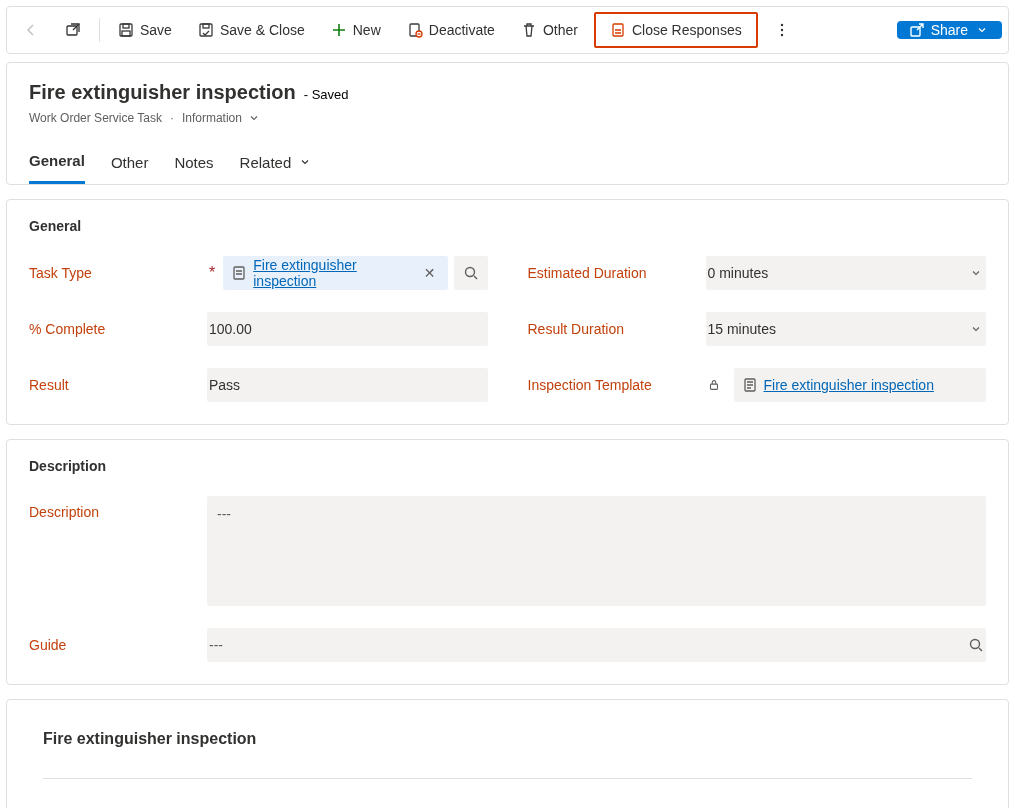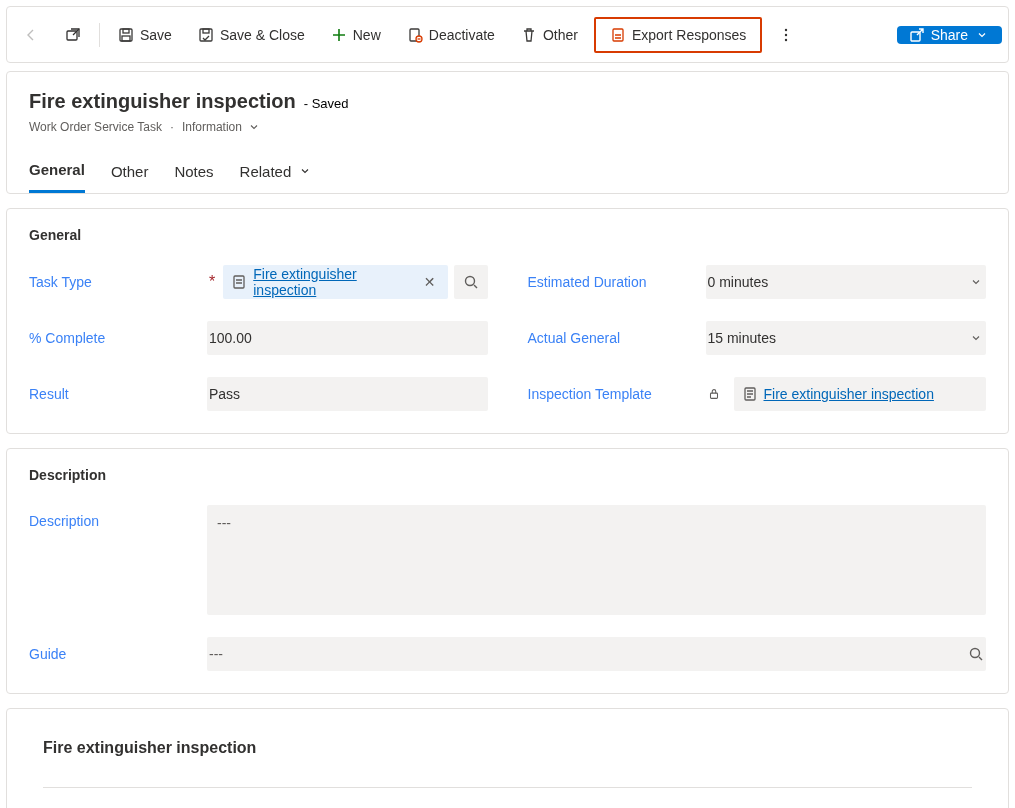--- a/index.html
+++ b/index.html
@@ -3,21 +3,21 @@
 <meta charset="utf-8">
 <style>
   * { box-sizing: border-box; }
   html, body { margin:0; padding:0; font-family: "Segoe UI", Arial, sans-serif; background:#fff; color:#323130; }
   .app { width:1015px; height:808px; position:relative; overflow:hidden; }
   .scrollpane { position:absolute; inset:0; overflow-y:scroll; }
   .toolbar {
     margin:6px 6px 0 6px;
     border:1px solid #e1dfdd;
     border-radius:4px;
-    height:57px;
+    height:48px;
     display:flex;
     align-items:center;
     padding:0 6px;
     gap:6px;
     background:#fff;
   }
   .tb-btn {
     display:flex; align-items:center; gap:6px;
     padding:6px 10px; border-radius:2px; cursor:pointer;
     font-size:14px; color:#323130; background:transparent; border:none;
@@ -47,21 +47,21 @@
   .tabs { display:flex; gap:26px; margin-top:26px; font-size:15px; }
   .tab { padding-bottom:12px; cursor:pointer; color:#323130; display:flex; align-items:center; gap:6px;}
   .tab.active { font-weight:600; border-bottom:3px solid #0078d4; color:#323130;}
   .panel {
     margin:14px 6px 0 6px; border:1px solid #e1dfdd; border-radius:4px;
     padding:18px 22px 22px 22px; background:#fff;
   }
   .panel h3 { margin:0 0 22px 0; font-size:14px; font-weight:600; }
   .form-grid { display:grid; grid-template-columns: 1fr 1fr; column-gap:40px; row-gap:22px; }
   .field { display:flex; align-items:center; gap:8px; }
-  .field-label { width:170px; font-size:14px; color:#3b82f6; flex-shrink:0; display:flex; align-items:center; gap:6px;}
+  .field-label { width:170px; font-size:14px; color:#c2410c; flex-shrink:0; display:flex; align-items:center; gap:6px;}
   .req { color:#a4262c; margin-left:2px; }
   .field-input {
     flex:1; height:34px; background:#f3f2f1; border:none; border-radius:2px;
     padding:0 2px; font-size:14px; display:flex; align-items:center; color:#323130;
   }
   .field-input.select { justify-content:space-between; cursor:pointer; }
   .lookup {
     flex:1; display:flex; align-items:center; gap:6px;
   }
   .lookup-pill {
@@ -163,21 +163,21 @@
   </button>
 
   <div class="highlight-box">
     <button class="tb-btn">
       <span class="icon">
         <svg viewBox="0 0 16 16" fill="none" stroke="#d83b01" stroke-width="1.3">
                 <rect x="3" y="2" width="10" height="12" rx="1"></rect>
                 <path d="M5 8h6M5 11h6"></path>
               </svg>
       </span>
-      <span>Export Responses</span>
+      <span>Close Responses</span>
     </button>
   </div>
 
   <button class="tb-btn">
     <span class="icon">
       <svg viewBox="0 0 16 16" fill="#323130">
               <circle cx="8" cy="3" r="1.2"></circle>
               <circle cx="8" cy="8" r="1.2"></circle>
               <circle cx="8" cy="13" r="1.2"></circle>
             </svg>
@@ -289,21 +289,21 @@
       <div class="field-label">
               <span>% Complete</span>
             </div>
       <div class="field-input">
         <span>100.00</span>
       </div>
     </div>
 
     <div class="field">
       <div class="field-label">
-              <span>Actual General</span>
+              <span>Result Duration</span>
             </div>
       <div class="field-input select">
         <span>15 minutes</span>
         <span class="icon chev-small">
           <svg viewBox="0 0 16 16" fill="none" stroke="#605e5c" stroke-width="1.5">
                   <path d="M4 6l4 4 4-4"></path>
                 </svg>
         </span>
       </div>
     </div>

